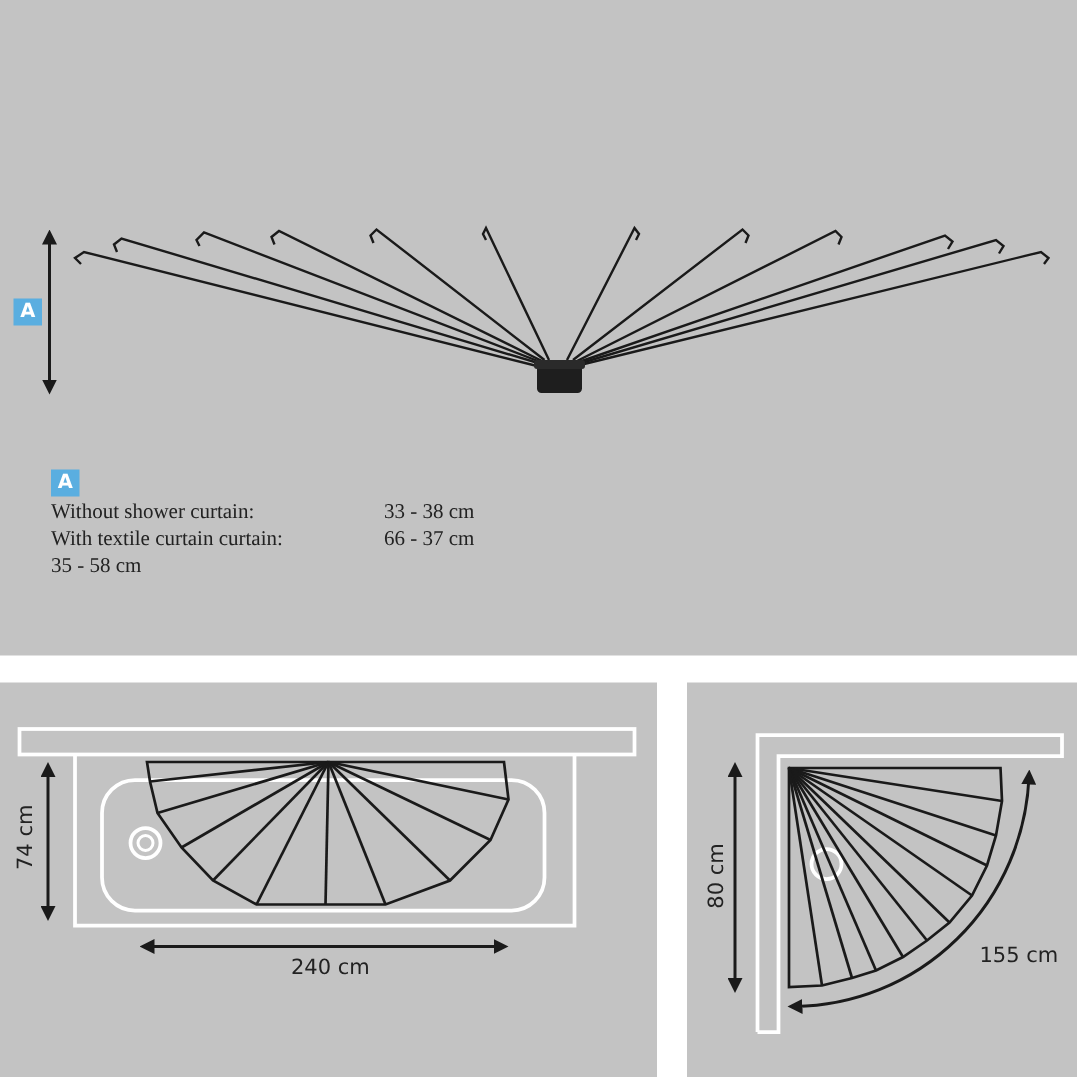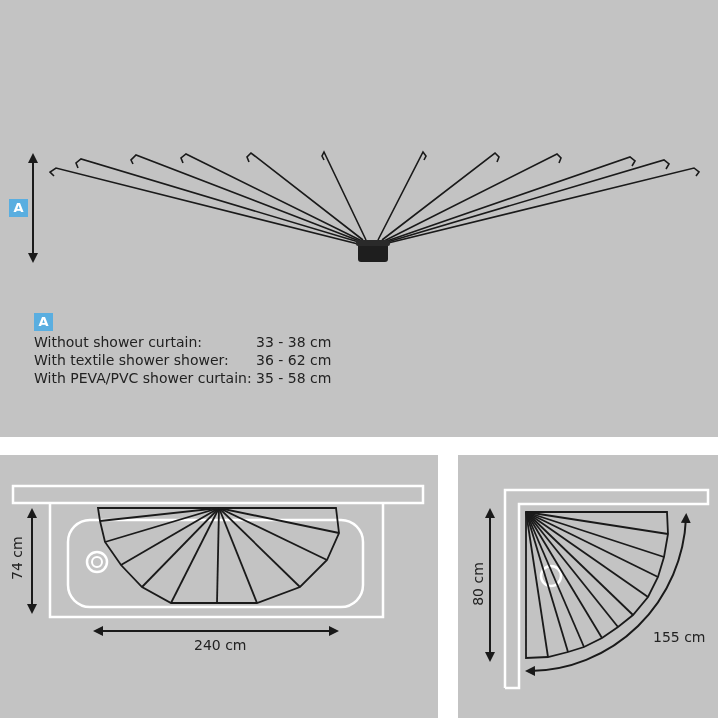--- a/index.html
+++ b/index.html
@@ -8,21 +8,21 @@
   .panel { position:absolute; background:#c3c3c3; }
   #panel-top { left:0; top:0; width:718px; height:437px; }
   #panel-bl  { left:0; top:455px; width:438px; height:263px; }
   #panel-br  { left:458px; top:455px; width:260px; height:263px; }
   svg { position:absolute; left:0; top:0; overflow:visible; }
   .badge { position:absolute; width:19px; height:18px; background:#5aaee0;
            color:#fff; font-weight:bold; font-size:13px; line-height:18px;
            text-align:center; font-family:"DejaVu Sans", sans-serif; }
   .spec-table { position:absolute; left:34px; top:333px; font-size:14px;
                 color:#222; line-height:18px; }
-  .spec-row { display:flex; }
+  .spec-row { display:flex;font-family:Liberation Serif, serif; }
   .spec-label { width:222px; }
   .dim-label { position:absolute; color:#222; font-size:14px; white-space:nowrap; }
   .rot { transform:rotate(-90deg); transform-origin:center center; }
 </style>
 </head>
 <body>
 
 <div class="panel" id="panel-top">
   <svg width="718" height="437">
     <defs>
@@ -53,25 +53,24 @@
     <rect x="356" y="240" width="34" height="6" rx="2" fill="#2a2a2a"></rect>
   </svg>
   <div class="badge" style="left:9px;top:199px;">A</div>
   <div class="badge" style="left:34px;top:313px;">A</div>
   <div class="spec-table">
     <div class="spec-row">
       <span class="spec-label">Without shower curtain:</span>
       <span>33 - 38 cm</span>
     </div>
     <div class="spec-row">
-      <span class="spec-label">With textile shower shower:</span>
-      <span>36 - 62 cm</span>
+      <span class="spec-label">With textile curtain curtain:</span>
+      <span>66 - 37 cm</span>
     </div>
     <div class="spec-row">
-      <span class="spec-label">With PEVA/PVC shower curtain:</span>
       <span>35 - 58 cm</span>
     </div>
   </div>
 </div>
 
 <div class="panel" id="panel-bl">
   <svg width="438" height="263">
     <defs>
       <marker id="ah2" markerWidth="10" markerHeight="10" refX="5" refY="5" orient="auto-start-reverse" markerUnits="userSpaceOnUse">
         <path d="M0,0 L10,5 L0,10 Z" fill="#1a1a1a"></path>

